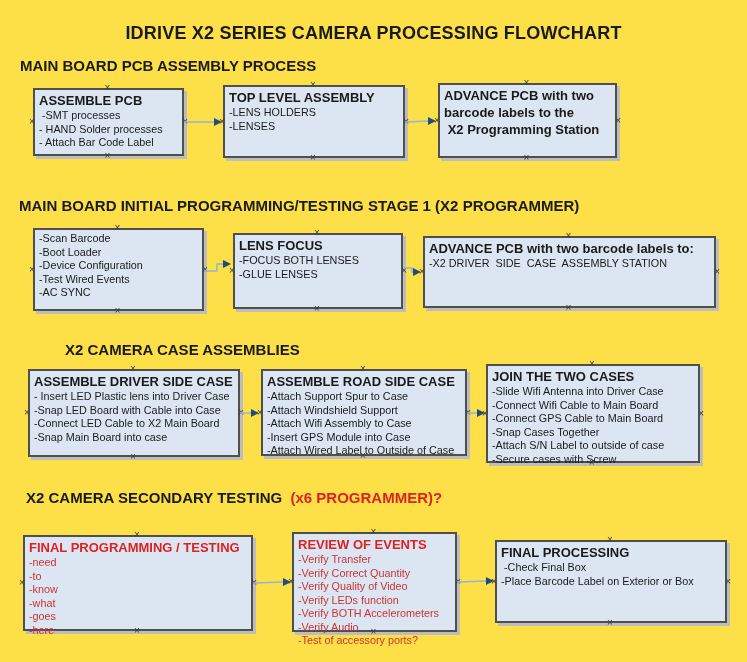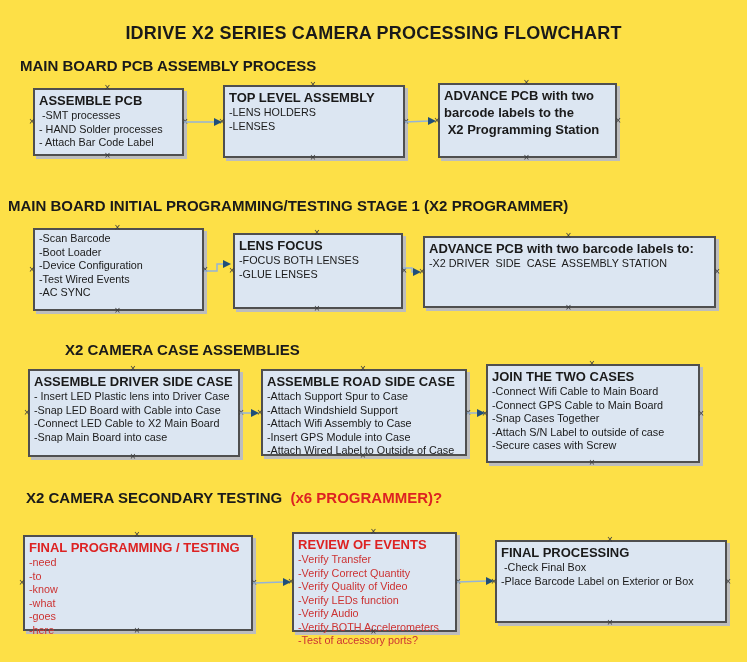--- a/index.html
+++ b/index.html
@@ -40,21 +40,21 @@
   #arrows{position:absolute;left:0;top:0;pointer-events:none;}
 </style>
 </head>
 <body>
 
 <div id="page">
 
   <div class="page-title">IDRIVE X2  SERIES CAMERA PROCESSING FLOWCHART</div>
 
   <div class="section-heading" style="left:20px;top:57px;">MAIN BOARD PCB ASSEMBLY PROCESS</div>
-  <div class="section-heading" style="left:8px;top:197px;">MAIN BOARD INITIAL PROGRAMMING/TESTING STAGE 1 (X2 PROGRAMMER)</div>
+  <div class="section-heading" style="left:19px;top:197px;">MAIN BOARD INITIAL PROGRAMMING/TESTING STAGE 1 (X2 PROGRAMMER)</div>
   <div class="section-heading" style="left:38px;top:341px;margin-left:27px;">X2 CAMERA CASE ASSEMBLIES</div>
   <div class="section-heading" style="left:26px;top:489px;"><span>X2 CAMERA SECONDARY TESTING </span><span class="red-part"> (x6 PROGRAMMER)?</span></div>
 
   <div class="box" style="left:33px;top:88px;width:151px;height:68px;">
     <div class="box-title">ASSEMBLE PCB</div>
     <div class="box-line"> -SMT processes</div>
     <div class="box-line">- HAND Solder processes</div>
     <div class="box-line">- Attach Bar Code Label</div>
   <span class="handle handle-t">×</span>
       <span class="handle handle-b">×</span>
@@ -127,20 +127,21 @@
     <div class="box-line">-Attach Wifi Assembly to Case</div>
     <div class="box-line">-Insert GPS Module into Case</div>
     <div class="box-line">-Attach Wired Label to Outside of Case</div>
   <span class="handle handle-t">×</span>
       <span class="handle handle-b">×</span>
       <span class="handle handle-l">×</span>
       <span class="handle handle-r">×</span>
     </div>
   <div class="box" style="left:486px;top:364px;width:214px;height:99px;">
     <div class="box-title">JOIN THE TWO CASES</div>
+    <div class="box-line">-Slide Wifi Antenna into Driver Case</div>
     <div class="box-line">-Connect Wifi Cable to Main Board</div>
     <div class="box-line">-Connect GPS Cable to Main Board</div>
     <div class="box-line">-Snap Cases Together</div>
     <div class="box-line">-Attach S/N Label to outside of case</div>
     <div class="box-line">-Secure cases with Screw</div>
   <span class="handle handle-t">×</span>
       <span class="handle handle-b">×</span>
       <span class="handle handle-l">×</span>
       <span class="handle handle-r">×</span>
     </div>
@@ -157,22 +158,22 @@
       <span class="handle handle-b">×</span>
       <span class="handle handle-l">×</span>
       <span class="handle handle-r">×</span>
     </div>
   <div class="box red" style="left:292px;top:532px;width:165px;height:100px;">
     <div class="box-title">REVIEW OF EVENTS</div>
     <div class="box-line">-Verify Transfer</div>
     <div class="box-line">-Verify Correct Quantity</div>
     <div class="box-line">-Verify Quality of Video</div>
     <div class="box-line">-Verify LEDs function</div>
+    <div class="box-line">-Verify BOTH Accelerometers</div>
     <div class="box-line">-Verify Audio</div>
-    <div class="box-line">-Verify BOTH Accelerometers</div>
     <div class="box-line">-Test of accessory ports?</div>
   <span class="handle handle-t">×</span>
       <span class="handle handle-b">×</span>
       <span class="handle handle-l">×</span>
       <span class="handle handle-r">×</span>
     </div>
   <div class="box" style="left:495px;top:540px;width:232px;height:83px;">
     <div class="box-title">FINAL PROCESSING</div>
     <div class="box-line"> -Check Final Box</div>
     <div class="box-line">-Place Barcode Label on Exterior or Box</div>

